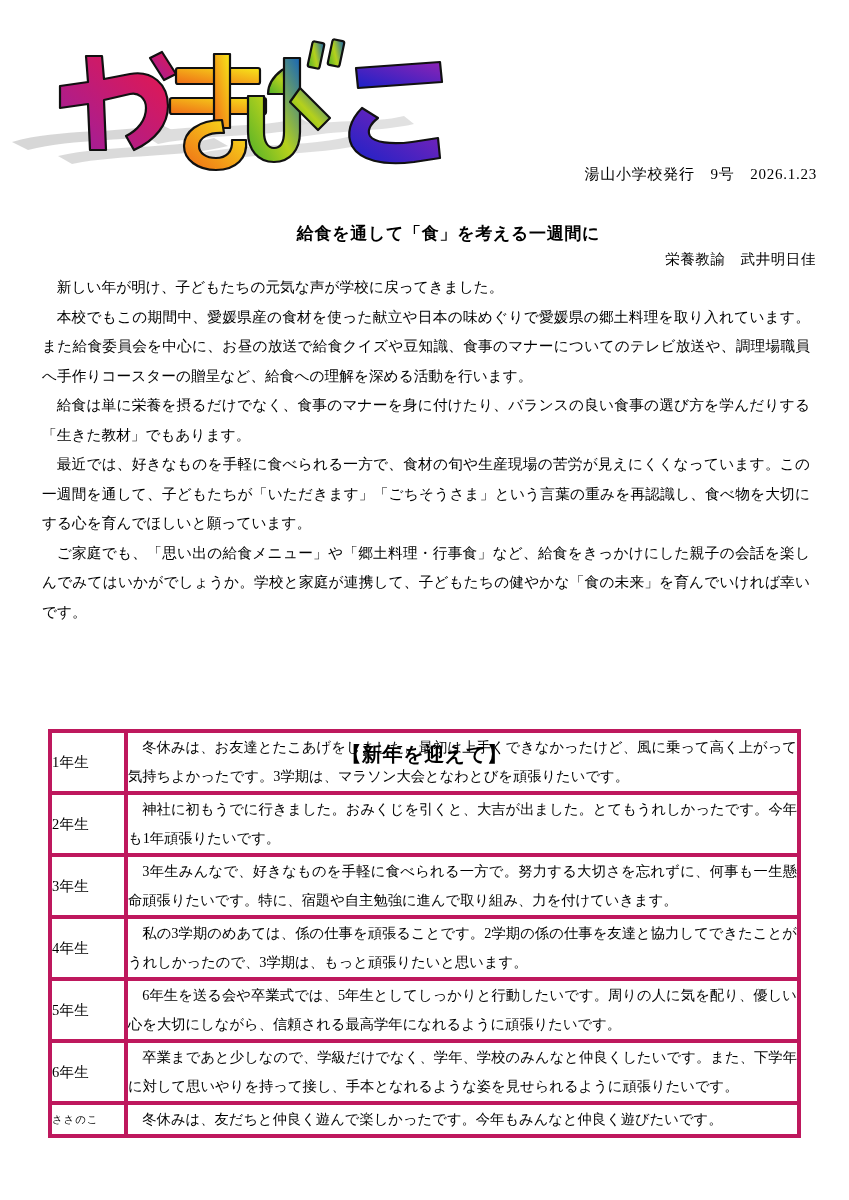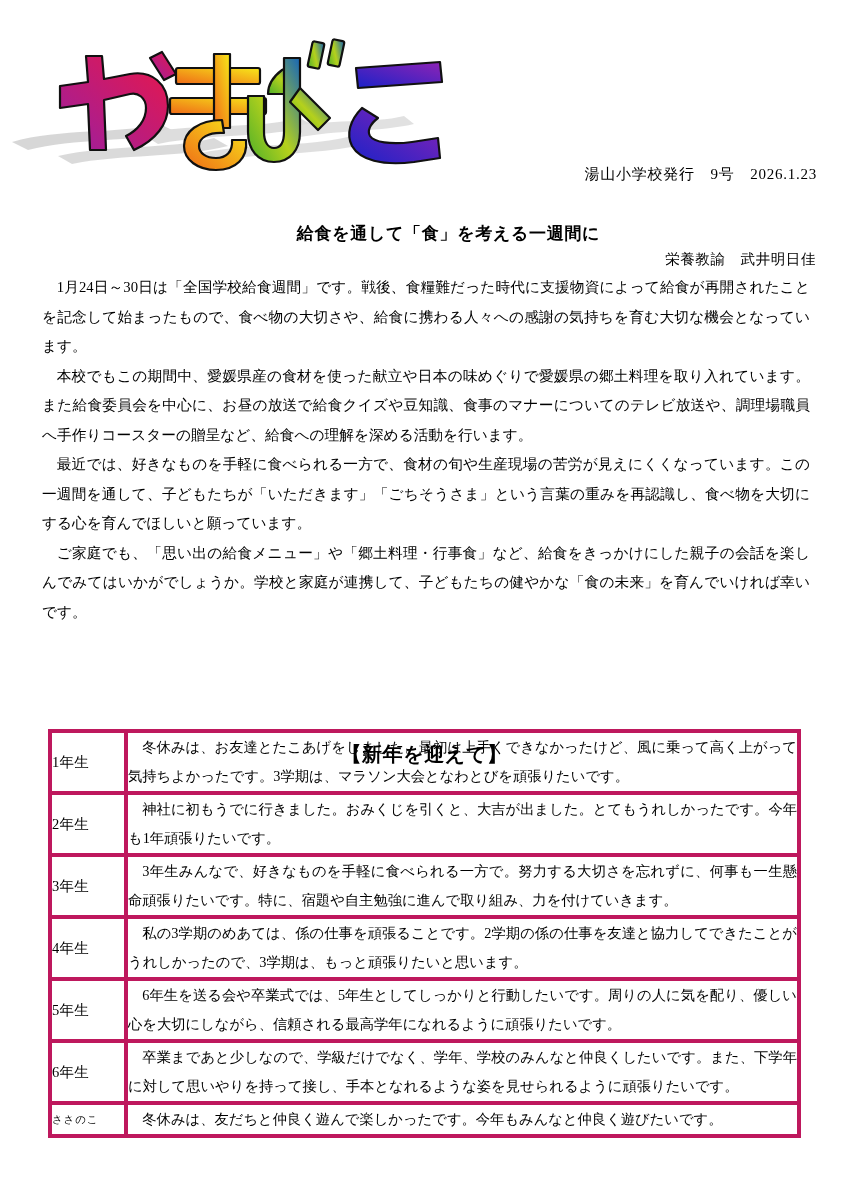--- a/index.html
+++ b/index.html
@@ -207,22 +207,23 @@
     </svg>
   </div>
 
   <div class="pub-line">湯山小学校発行　9号　2026.1.23</div>
 
   <div class="article-title">給食を通して「食」を考える一週間に</div>
 
   <div class="byline">栄養教諭　武井明日佳</div>
 
   <div class="body-text">
-    <p>1月24日～30日は「全国学校給食週間」です。戦後、食糧難だった時代に支援物資によって給食が再開されたことを記念して始まったもので、食べ物の大切さや、給食に携わる人々への感謝の気持ちを育む大切な機会となっています。</p>
+    <p>新しい年が明け、子どもたちの元気な声が学校に戻ってきました。</p>
     <p>本校でもこの期間中、愛媛県産の食材を使った献立や日本の味めぐりで愛媛県の郷土料理を取り入れています。また給食委員会を中心に、お昼の放送で給食クイズや豆知識、食事のマナーについてのテレビ放送や、調理場職員へ手作りコースターの贈呈など、給食への理解を深める活動を行います。</p>
+    <p>給食は単に栄養を摂るだけでなく、食事のマナーを身に付けたり、バランスの良い食事の選び方を学んだりする「生きた教材」でもあります。</p>
     <p>最近では、好きなものを手軽に食べられる一方で、食材の旬や生産現場の苦労が見えにくくなっています。この一週間を通して、子どもたちが「いただきます」「ごちそうさま」という言葉の重みを再認識し、食べ物を大切にする心を育んでほしいと願っています。</p>
     <p>ご家庭でも、「思い出の給食メニュー」や「郷土料理・行事食」など、給食をきっかけにした親子の会話を楽しんでみてはいかがでしょうか。学校と家庭が連携して、子どもたちの健やかな「食の未来」を育んでいければ幸いです。</p>
   </div>
 
   <div class="section-heading">【新年を迎えて】</div>
 
   <div class="grade-table-wrap">
     <table class="grade-table">
       <tbody>
         <tr>

